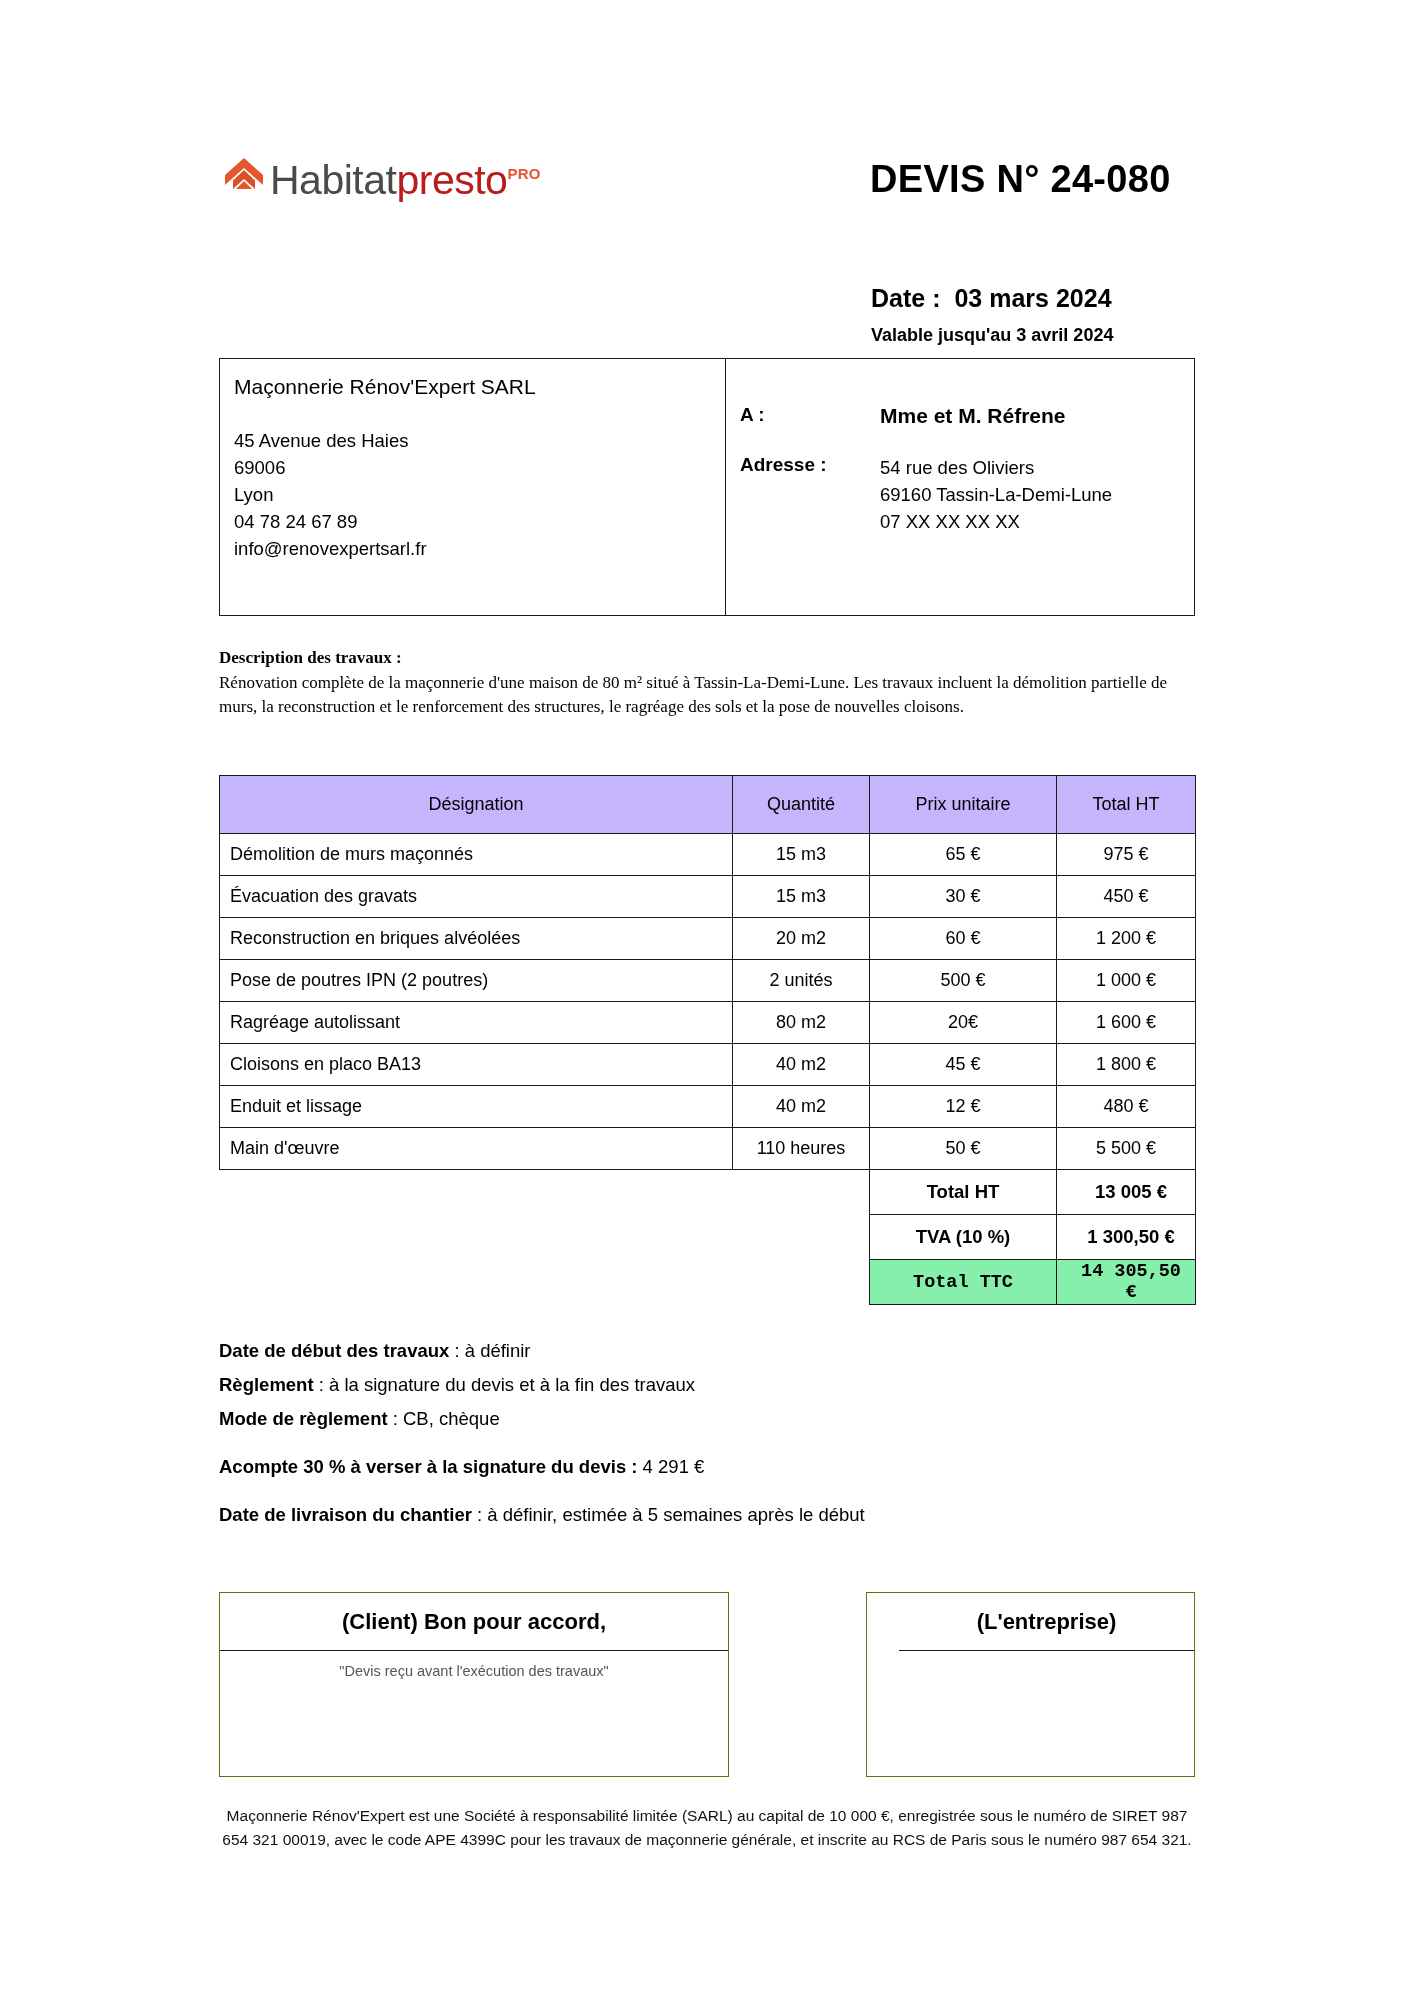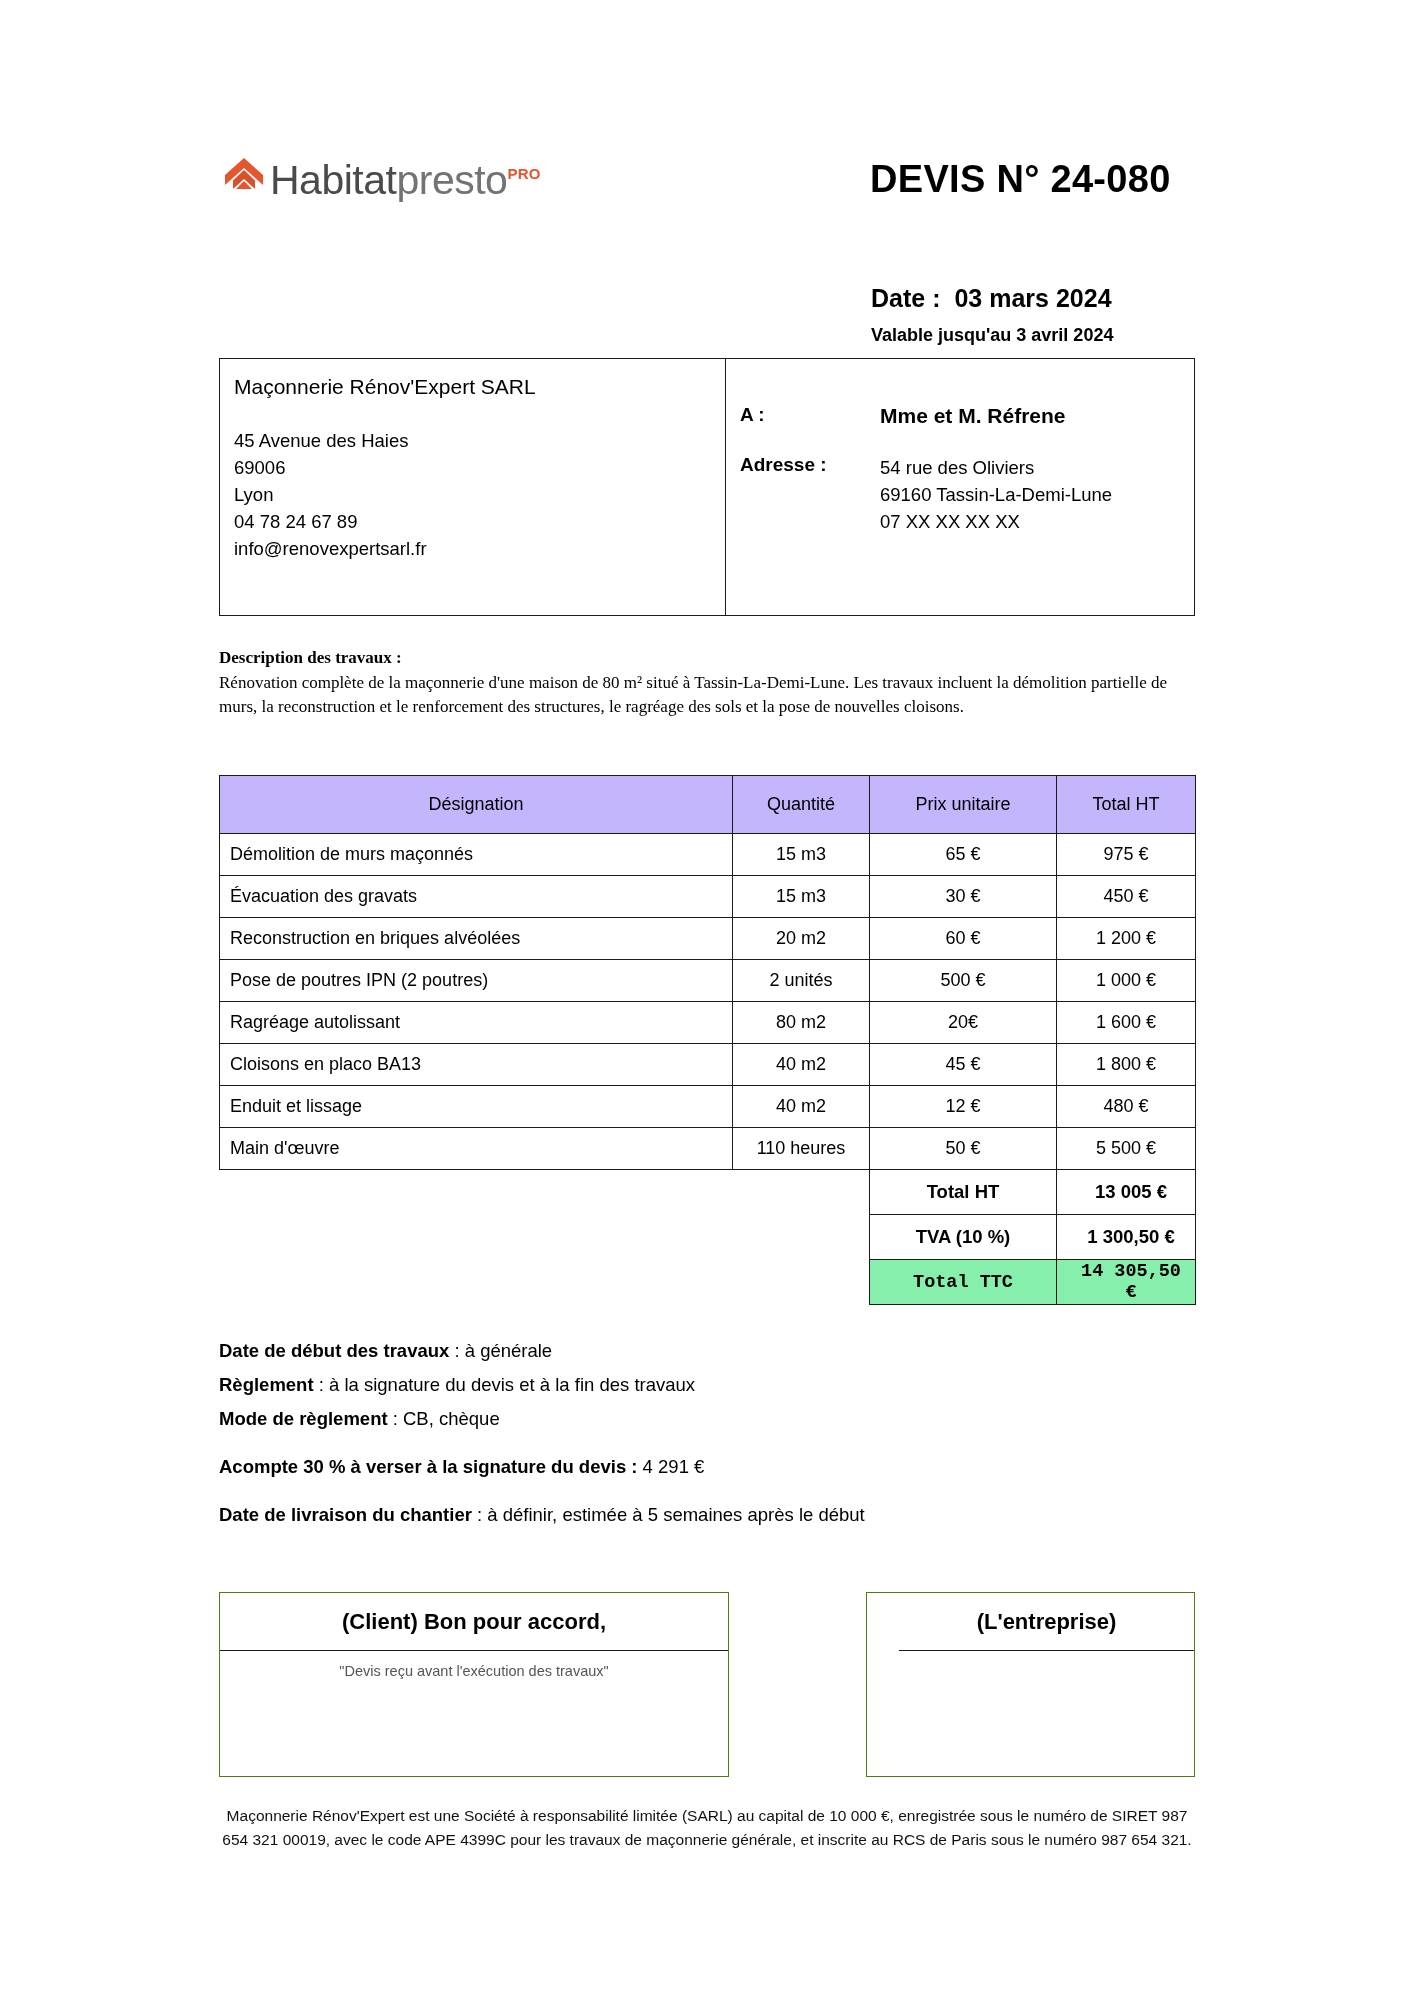--- a/index.html
+++ b/index.html
@@ -45,21 +45,21 @@
     font-size: 41px;
     line-height: 44px;
     letter-spacing: -0.5px;
     white-space: nowrap;
   }
   .logo-habitat {
     color: #4a4a4a;
     font-weight: 400;
   }
   .logo-presto {
-    color: #737373;
+    color: #b91c1c;
     font-weight: 300;
   }
   .logo-pro {
     color: #e4572e;
     font-size: 15px;
     font-weight: 700;
     vertical-align: super;
     letter-spacing: 0.3px;
   }
 
@@ -411,21 +411,21 @@
         <tr class="ttc">
           <td class="blank"></td>
           <td class="blank"></td>
           <td class="sum-label">Total TTC</td>
           <td class="sum-value">14 305,50 €</td>
         </tr>
       </tbody>
   </table>
 
   <div class="terms" id="terms-list">
-      <div class="term-line"><b>Date de début des travaux</b><span> : à générale</span></div>
+      <div class="term-line"><b>Date de début des travaux</b><span> : à définir</span></div>
       <div class="term-line"><b>Règlement</b><span> : à la signature du devis et à la fin des travaux</span></div>
       <div class="term-line"><b>Mode de règlement</b><span> : CB, chèque</span></div>
       <div class="term-line spaced"><b>Acompte 30 % à verser à la signature du devis :</b><span> 4 291 €</span></div>
       <div class="term-line spaced"><b>Date de livraison du chantier</b><span> : à définir, estimée à 5 semaines après le début</span></div>
     </div>
 
   <div class="sigs">
     <div class="sigbox client">
       <div class="sig-head">(Client) Bon pour accord,</div>
       <div class="sig-note">"Devis reçu avant l'exécution des travaux"</div>

